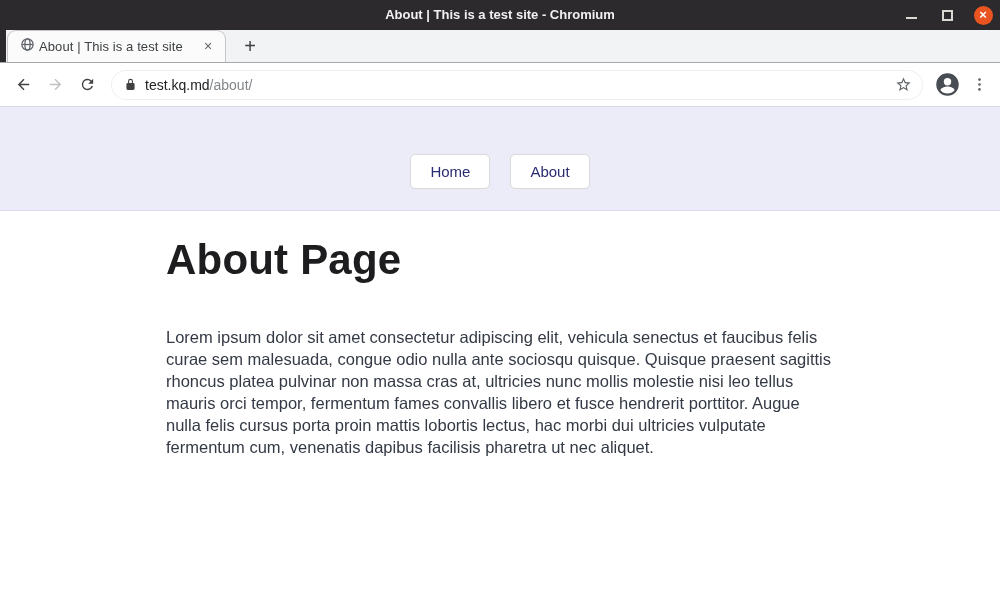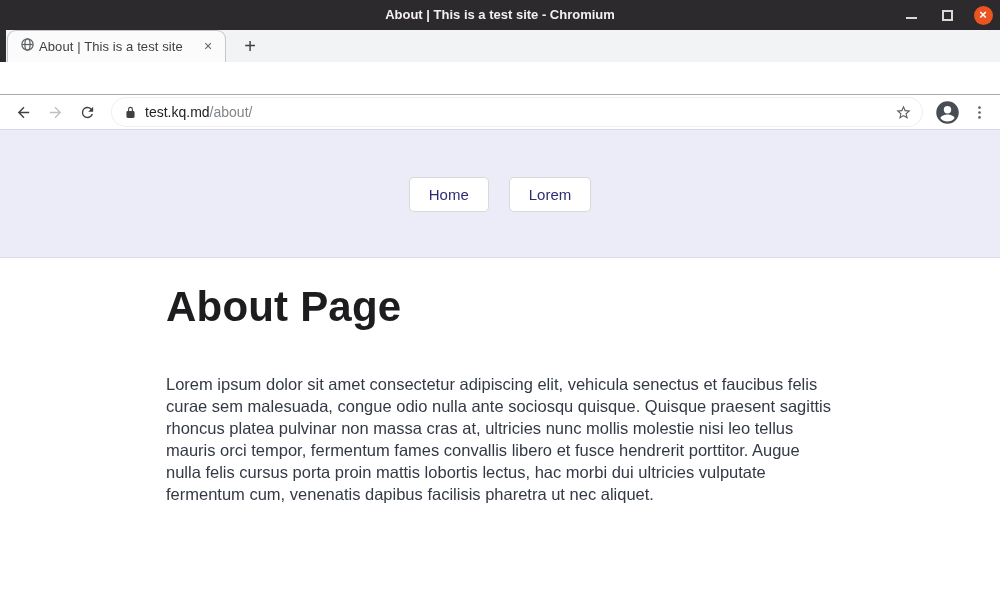--- a/index.html
+++ b/index.html
@@ -53,23 +53,23 @@
     font-size: 14px; color: #5f6368; width: 18px; height: 18px; line-height: 17px;
     text-align: center; border-radius: 50%;
   }
   .new-tab-btn {
     width: 28px; height: 28px; margin: 0 0 2px 10px; display: flex; align-items: center;
     justify-content: center; font-size: 20px; color: #3c4043; border-radius: 50%;
   }
 
   
   .toolbar {
-    height: 36px; background: #ffffff; border-top: 1px solid #a8a8a8;
+    height: 45px; background: #ffffff; border-top: 1px solid #a8a8a8;
     border-bottom: 1px solid #d9d7e8;
-    display: flex; align-items: center; padding: 0 10px; gap: 6px; flex: 0 0 auto; margin-top: 32px;
+    display: flex; align-items: center; padding: 0 10px; gap: 6px; flex: 0 0 auto;
   }
   .nav-icon { width: 26px; height: 26px; display: flex; align-items: center; justify-content: center; border-radius: 50%; }
   .nav-icon svg { width: 17px; height: 17px; }
   .icon-dark { fill: #414141; }
   .icon-disabled { fill: #c0c0c0; }
   .icon-gray { fill: #5f6368; }
   .omnibox {
     flex: 1; height: 28px; margin-left: 6px; background: #ffffff;
     border-radius: 14px; box-shadow: 0 0 0 1px #efefef;
     display: flex; align-items: center; padding: 0 10px 0 12px; gap: 8px;
@@ -79,21 +79,21 @@
   .url-path { color: #80868b; }
   .star-btn svg { width: 17px; height: 17px; display: block; }
   .avatar-btn { margin-left: 6px; }
   .avatar-btn svg { width: 27px; height: 27px; display: block; }
   .menu-btn { margin: 0 2px 0 4px; }
   .menu-btn svg { width: 17px; height: 17px; display: block; }
 
   
   .webpage { flex: 1; background: #ffffff; display: flex; flex-direction: column; overflow: hidden; }
   .site-header {
-    height: 128px; background: #ececf8; border-bottom: 1px solid #dedcee;
+    height: 104px; background: #ececf8; border-bottom: 1px solid #dedcee;
     display: flex; justify-content: center; align-items: flex-start;
     padding-top: 47px; gap: 20px; flex: 0 0 auto;
   }
   .site-nav-btn {
     background: #ffffff; border: 1px solid #d9d9d9; border-radius: 5px;
     padding: 8px 19px; font-size: 15px; color: #2b2d72;
     font-family: "Liberation Sans", sans-serif; cursor: pointer;
   }
   .site-content { padding: 25px 0 0 166px; }
   .page-heading {
@@ -181,21 +181,21 @@
             <circle cx="12" cy="12" r="1.9"></circle>
             <circle cx="12" cy="19" r="1.9"></circle>
           </g>
         </svg>
     </div>
   </div>
 
   <div class="webpage">
     <div class="site-header">
       <button class="site-nav-btn">Home</button>
-      <button class="site-nav-btn">Lorem</button>
+      <button class="site-nav-btn">About</button>
     </div>
     <div class="site-content">
       <h1 class="page-heading">About Page</h1>
       <p class="page-paragraph">Lorem ipsum dolor sit amet consectetur adipiscing elit, vehicula senectus et faucibus felis curae sem malesuada, congue odio nulla ante sociosqu quisque. Quisque praesent sagittis rhoncus platea pulvinar non massa cras at, ultricies nunc mollis molestie nisi leo tellus mauris orci tempor, fermentum fames convallis libero et fusce hendrerit porttitor. Augue nulla felis cursus porta proin mattis lobortis lectus, hac morbi dui ultricies vulputate fermentum cum, venenatis dapibus facilisis pharetra ut nec aliquet.</p>
     </div>
   </div>
 
 </div>
 
 </body></html>

